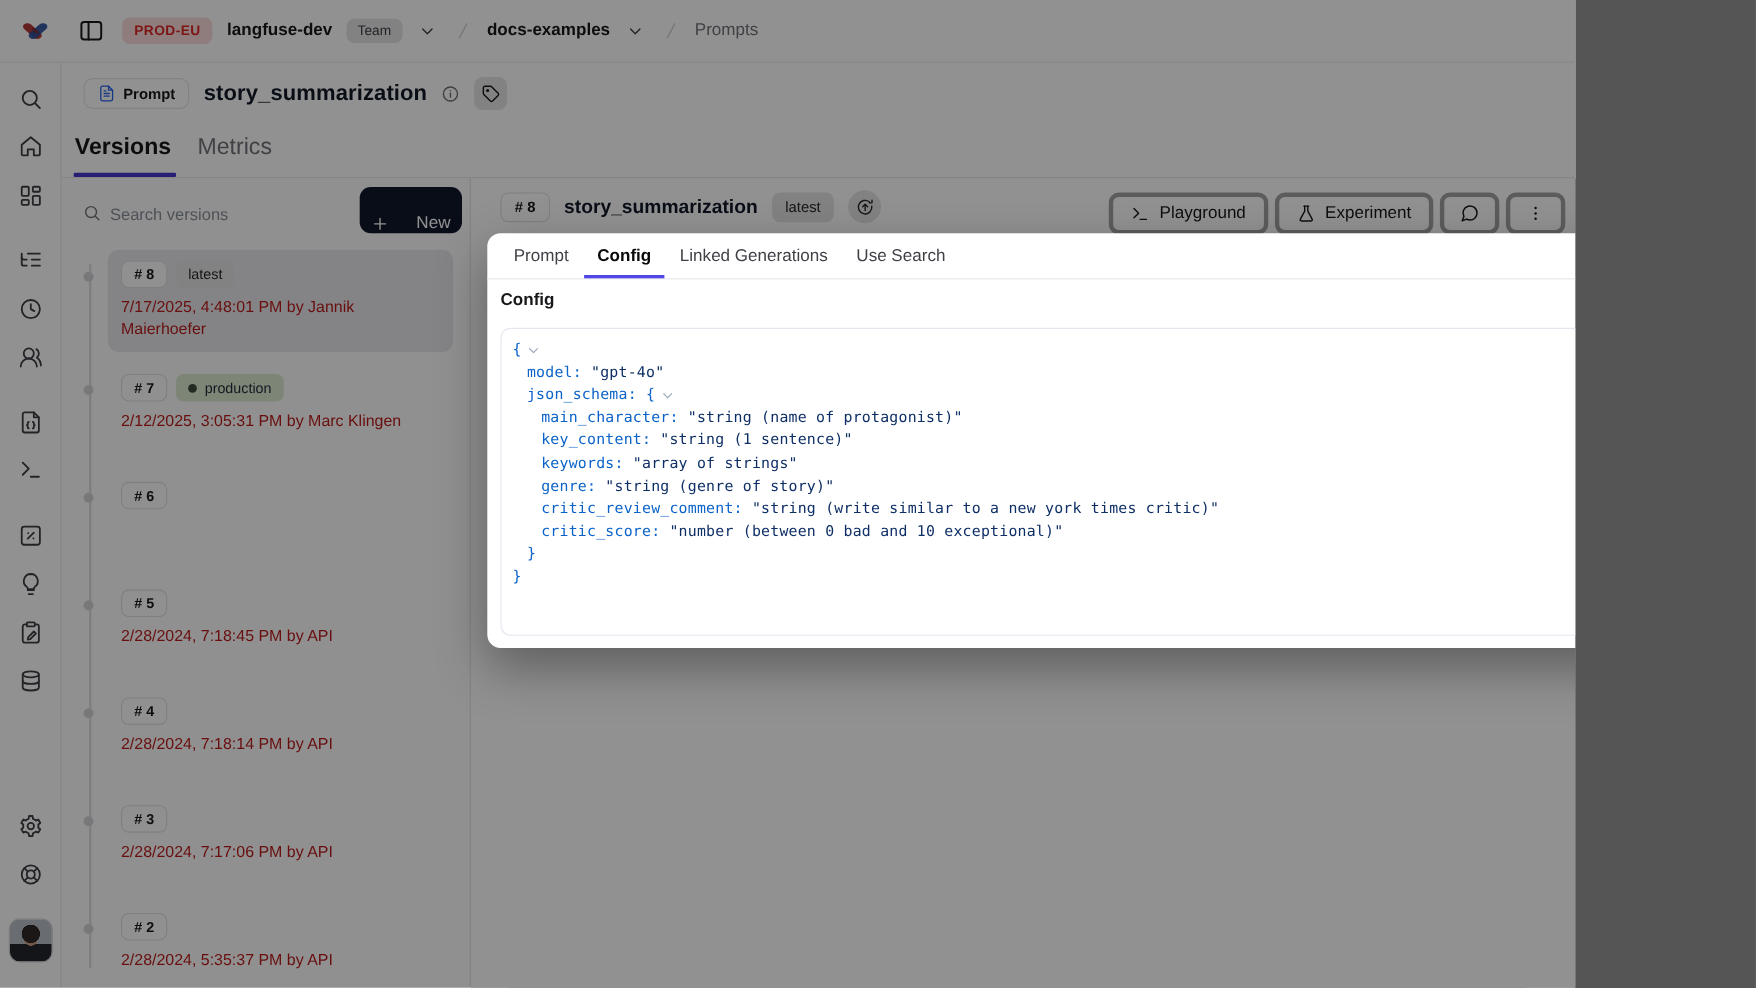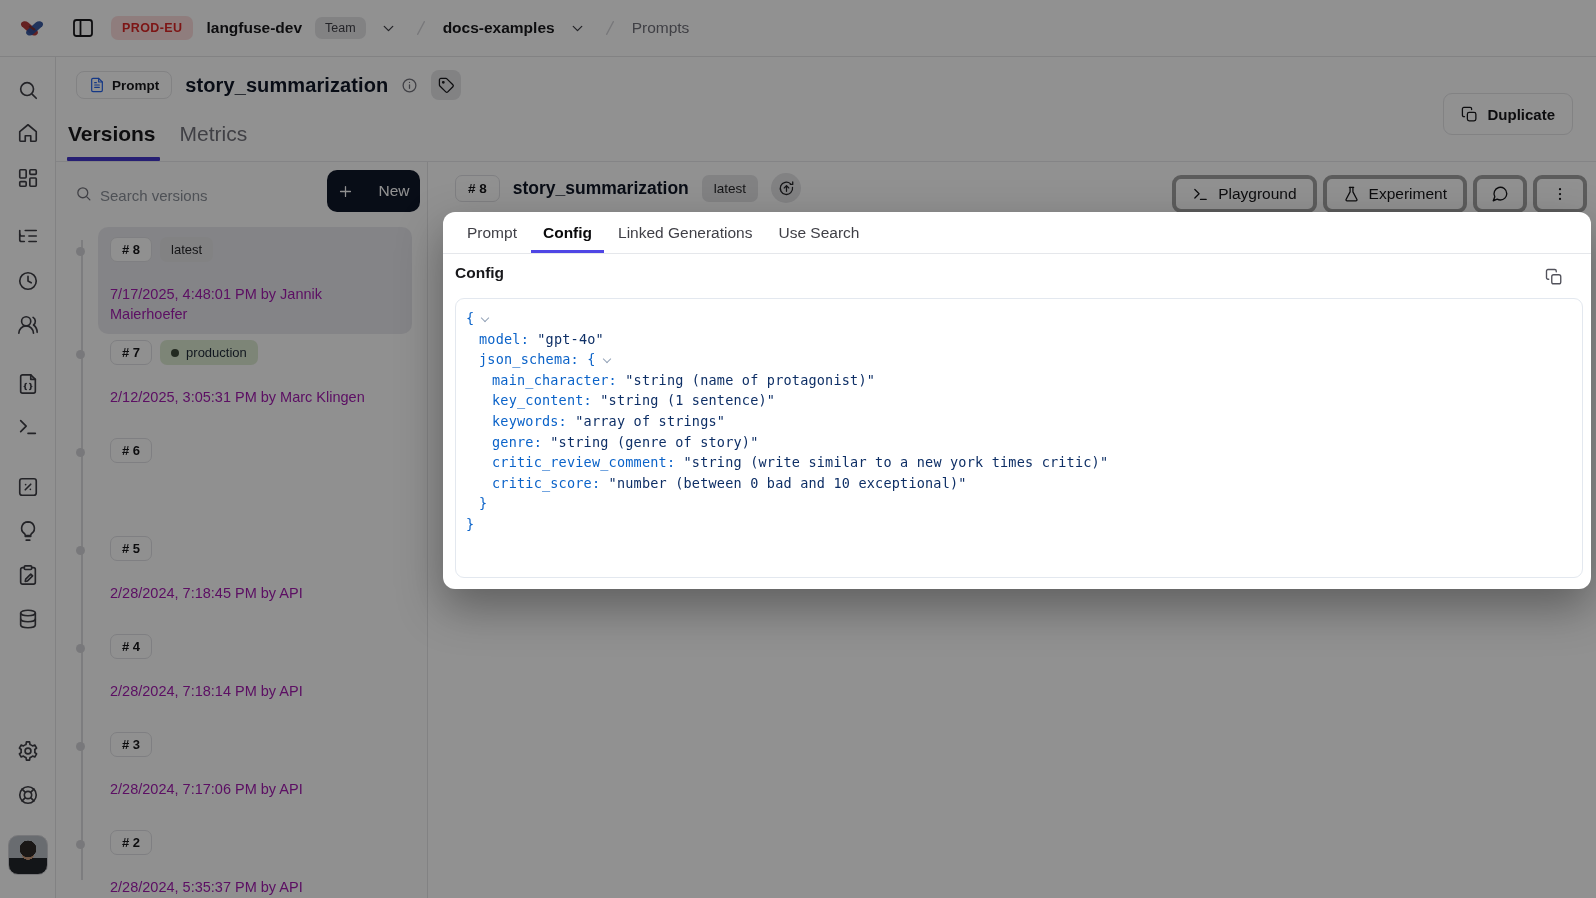--- a/index.html
+++ b/index.html
@@ -1,18 +1,18 @@
 <!DOCTYPE html>
 <html><head>
 <meta charset="utf-8">
 <style>
   * { margin:0; padding:0; box-sizing:border-box; }
   html,body { background:#555; }
   body { font-family:"Liberation Sans","DejaVu Sans",sans-serif; }
-  .screen { position:relative; width:1596px; height:898px; background:#ffffff; overflow:hidden; }
+  .screen { position:relative; width:1432px; height:898px; background:#ffffff; overflow:hidden; }
 
   svg.ic { display:block; fill:none; stroke:currentColor; stroke-width:1.8; stroke-linecap:round; stroke-linejoin:round; }
 
   
   .topbar { position:absolute; left:0; top:0; width:1596px; height:57px; background:#fff; border-bottom:1px solid #e4e4e7; }
   .logo { position:absolute; left:17px; top:17px; width:30px; height:22px; }
   .crumbs { position:absolute; left:68px; top:0; height:56px; display:flex; align-items:center; gap:13px; }
   .panel-toggle { width:30px; height:30px; border:none; background:transparent; color:#18181b; display:flex; align-items:center; justify-content:center; cursor:pointer; }
   .env-badge { background:#fbdcdc; color:#dc2626; font-size:12.5px; font-weight:700; letter-spacing:.4px; padding:5px 11px; border-radius:7px; }
   .crumb-name { font-size:15.5px; font-weight:600; color:#18181b; }
@@ -42,31 +42,31 @@
   .ph-tabs { position:absolute; left:12px; bottom:0; display:flex; gap:24px; }
   .ph-tab { position:relative; padding:0 0 15px 0; font-size:21px; font-weight:500; color:#71717a; background:none; border:none; cursor:pointer; }
   .ph-tab.active { color:#18181b; font-weight:600; }
   .ph-tab.active::after { content:""; position:absolute; left:-1px; right:-4px; bottom:0; height:4px; background:#4338ca; border-radius:1px; }
 
   
   .vpanel { position:absolute; left:56px; top:162px; width:372px; height:736px; background:#fdfdfd; border-right:1px solid #e4e4e7; }
   .vsearch-ic { position:absolute; left:19px; top:23px; color:#71717a; }
   .vsearch { position:absolute; left:44px; top:17px; width:200px; height:32px; border:none; outline:none; background:transparent; font-size:15px; color:#18181b; font-family:inherit; }
   .vsearch::placeholder { color:#8a8f98; }
-  .new-btn { position:absolute; left:271px; top:8px; width:93px; height:42px; background:#0f172a; color:#fff; border:none; border-radius:10px; font-size:15.5px; font-weight:500; display:flex; align-items:center; justify-content:center; gap:24px; cursor:pointer; }
+  .new-btn { position:absolute; left:271px; top:8px; width:93px; height:42px; background:#0f172a; color:#fff; border:none; border-radius:10px; font-size:15.5px; font-weight:500; display:flex; align-items:flex-end; justify-content:center; gap:24px; cursor:pointer; }
   .timeline { position:absolute; left:25px; top:78px; width:2px; height:640px; background:#dcdce0; }
   .tdot { position:absolute; left:20px; width:9px; height:9px; border-radius:50%; background:#d4d4d8; }
   .vitem { position:absolute; left:42px; width:314px; border-radius:10px; padding:10px 12px; cursor:pointer; }
   .vitem.selected { background:#e9e9ed; }
   .vbadges { display:flex; align-items:center; gap:8px; }
   .vnum { background:#fdfdfd; border:1px solid #e0e0e4; border-radius:7px; padding:4px 11px; font-size:13px; font-weight:600; color:#18181b; }
   .vlabel { border-radius:7px; padding:5px 11px; font-size:13px; font-weight:500; color:#27272a; background:#e4e4e7; display:flex; align-items:center; gap:7px; }
   .vlabel.production { background:#dcead2; color:#1f2937; }
   .vlabel .dot { width:8px; height:8px; border-radius:50%; background:#3f4a3a; }
-  .vmeta { margin-top:22px; font-size:14.5px; line-height:20px; color:#a21caf; }
+  .vmeta { margin-top:8px; font-size:14.5px; line-height:20px; color:#b91c1c; }
 
   
   .dethead { position:absolute; left:455px; top:173px; display:flex; align-items:center; gap:13px; }
   .det-num { background:#fff; border:1px solid #e0e0e4; border-radius:7px; padding:5px 12px; font-size:13.5px; font-weight:600; color:#18181b; }
   .det-title { font-size:17.5px; font-weight:600; color:#111827; }
   .det-latest { background:#e4e4e7; border-radius:7px; padding:6px 12px; font-size:13.5px; font-weight:500; color:#27272a; }
   .det-promote { width:30px; height:30px; border:none; border-radius:50%; background:#e4e4e7; color:#27272a; display:flex; align-items:center; justify-content:center; cursor:pointer; }
   .det-actions { position:absolute; right:9px; top:175px; display:flex; gap:6px; }
   .act-btn { height:38px; display:flex; align-items:center; gap:9px; padding:0 16px; background:#fff; border:4px solid #a3a3a3; border-radius:9px; font-size:15.5px; font-weight:500; color:#18181b; cursor:pointer; }
   .act-btn.iconly { padding:0 14px; }

